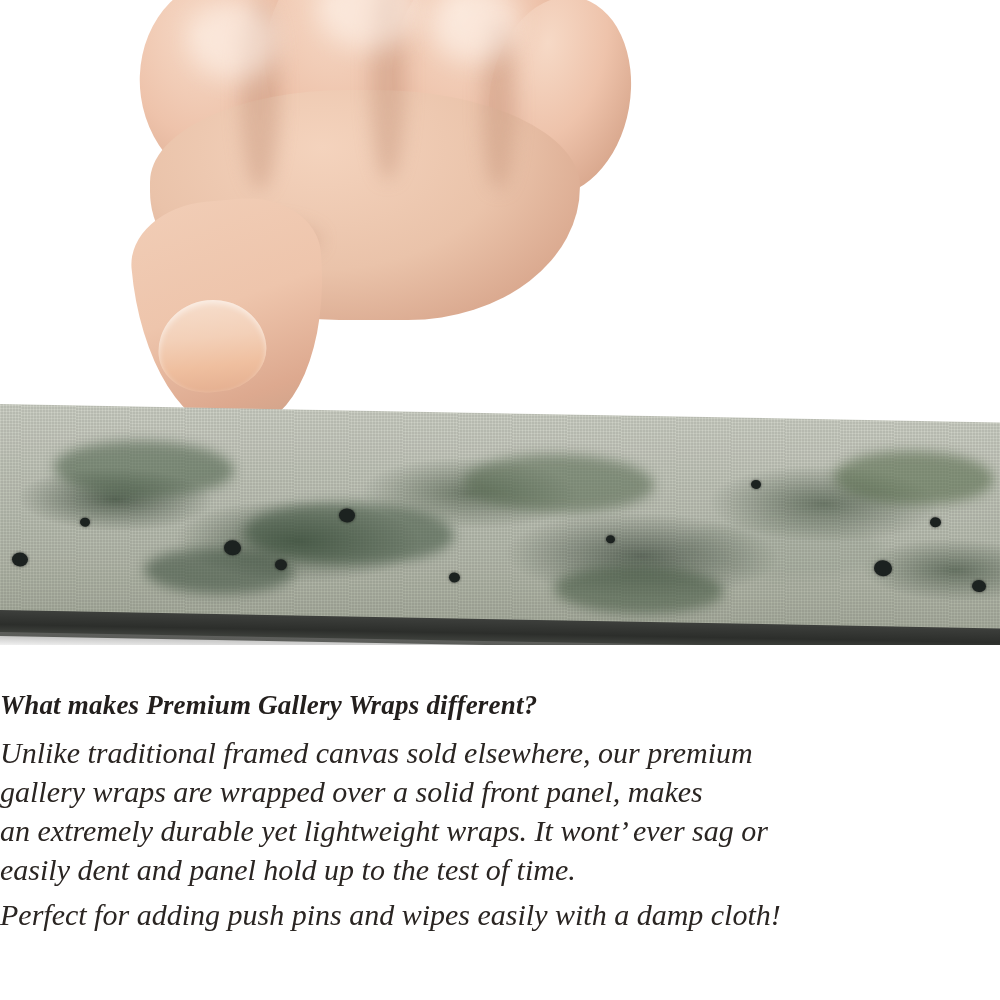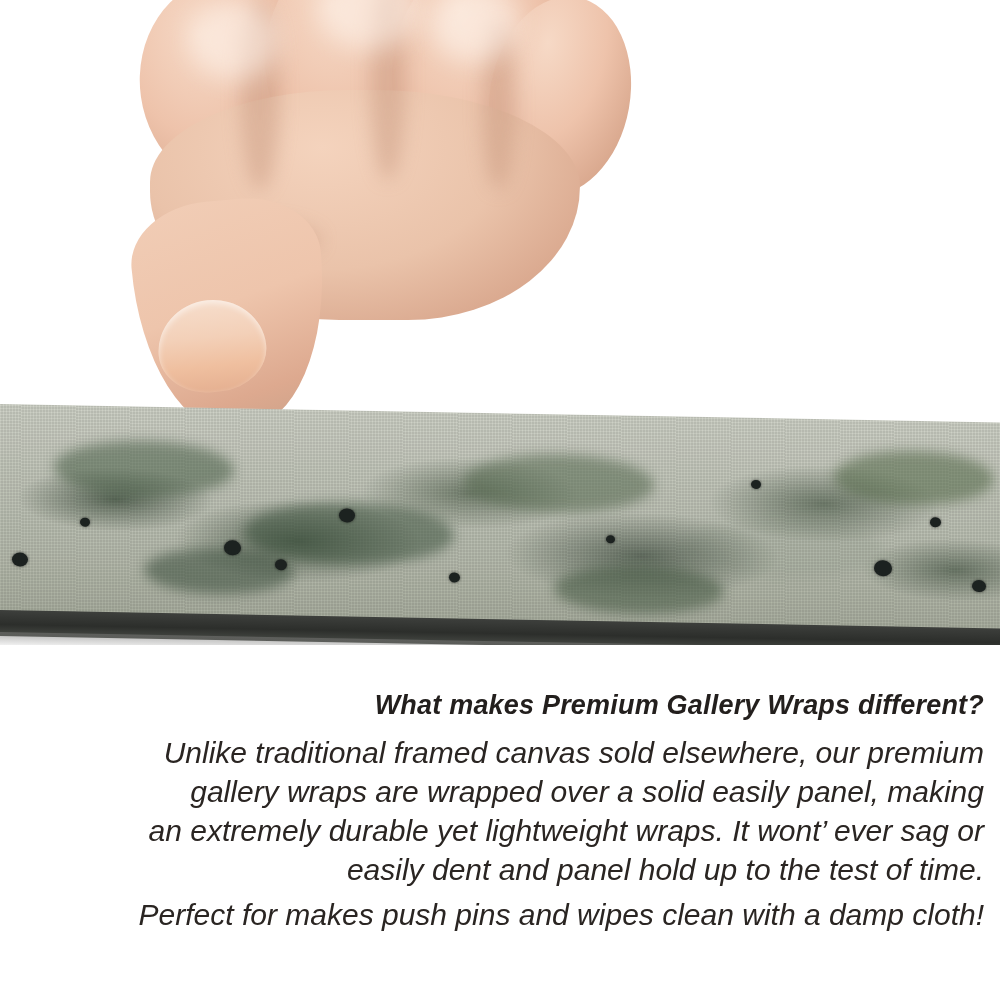--- a/index.html
+++ b/index.html
@@ -167,22 +167,22 @@
     transform: skewY(1.05deg);
     transform-origin: left top;
   }
 
   
   .caption {
     position: absolute;
     left: 0;
     top: 690px;
     width: 984px;
-    text-align: right;
-    font-family: Liberation Sans, sans-serif;
+    text-align: left;
+    font-family: Liberation Serif, serif;
     font-style: italic;
     color: #231f1d;
   }
   .caption-heading {
     font-size: 27px;
     font-weight: bold;
     letter-spacing: 0.2px;
     margin-bottom: 12px;
   }
   .caption-line {
@@ -243,19 +243,19 @@
         <div class="spot" style="left:978px; top:158px; width:14px; height:12px;"></div>
       </div>
       <div class="edge-dark"></div>
       <div class="edge-shadow"></div>
     </div>
   </div>
 
   <div class="caption">
     <div class="caption-heading">What makes Premium Gallery Wraps different?</div>
     <div class="caption-line">Unlike traditional framed canvas sold elsewhere, our premium</div>
-    <div class="caption-line">gallery wraps are wrapped over a solid easily panel, making</div>
+    <div class="caption-line">gallery wraps are wrapped over a solid front panel, makes</div>
     <div class="caption-line">an extremely durable yet lightweight wraps. It wont’ ever sag or</div>
     <div class="caption-line">easily dent and panel hold up to the test of time.</div>
-    <div class="caption-line last">Perfect for makes push pins and wipes clean with a damp cloth!</div>
+    <div class="caption-line last">Perfect for adding push pins and wipes easily with a damp cloth!</div>
   </div>
 
 </div>
 
 </body></html>

